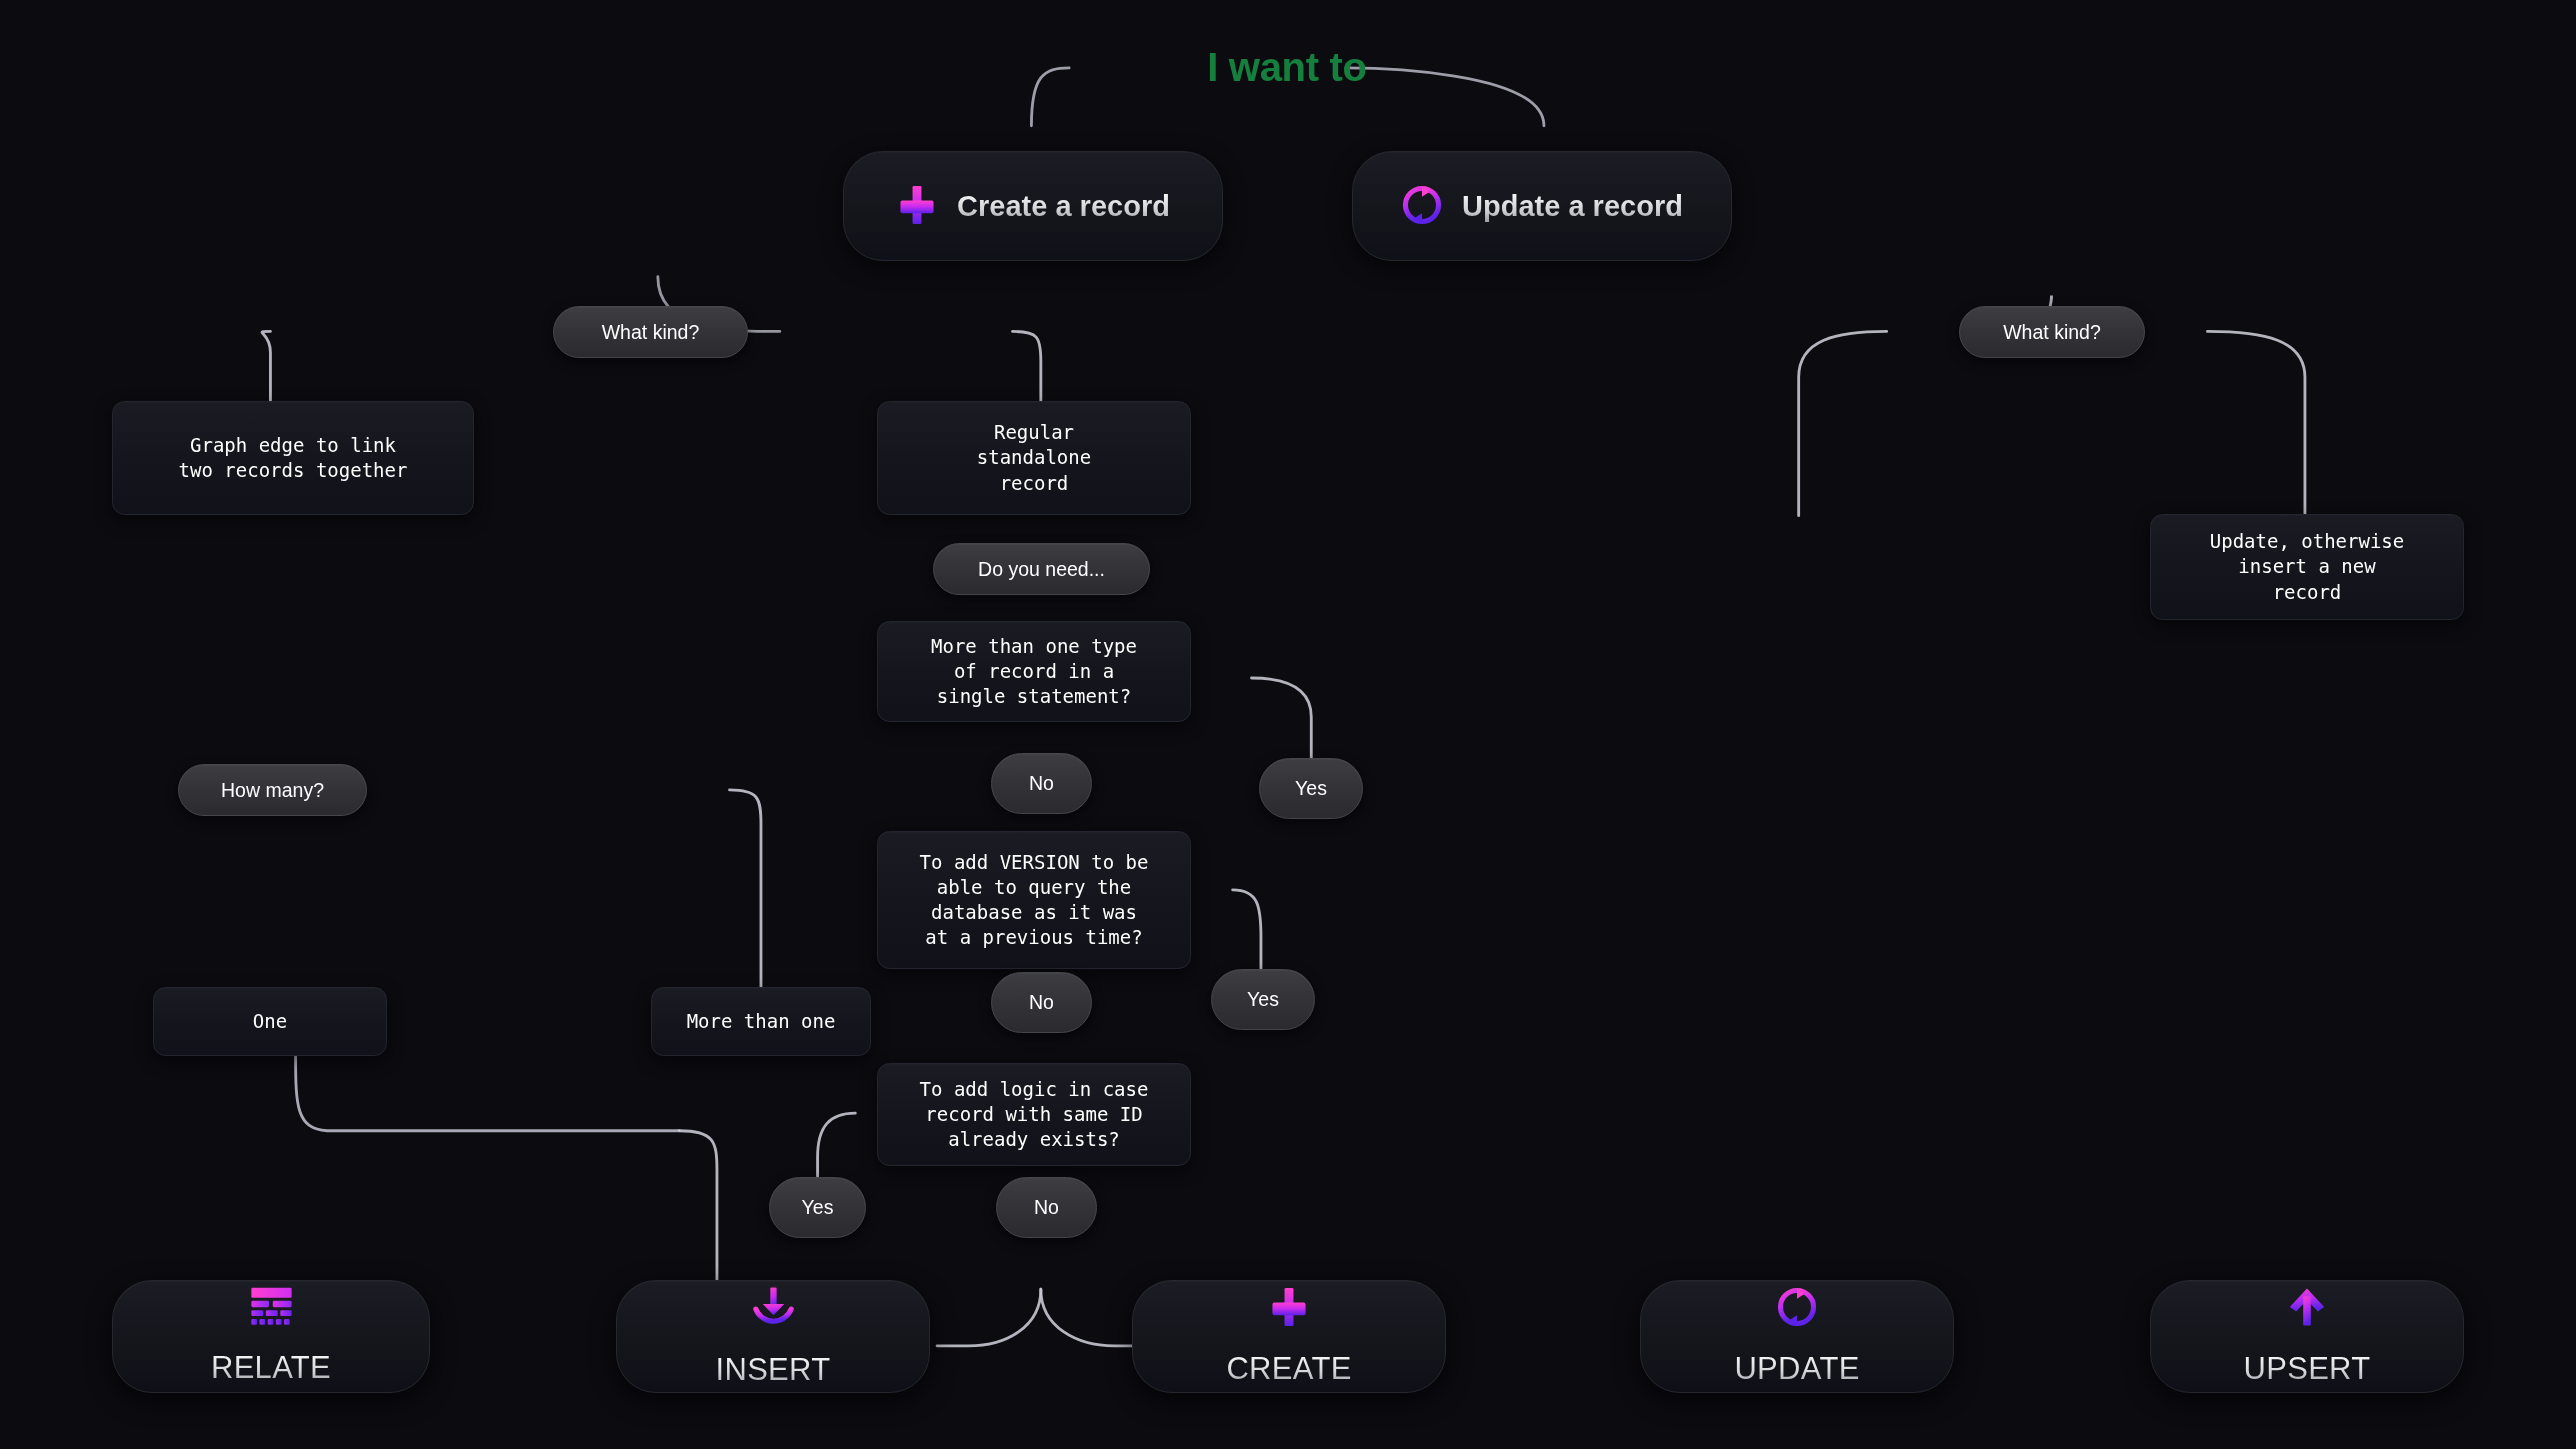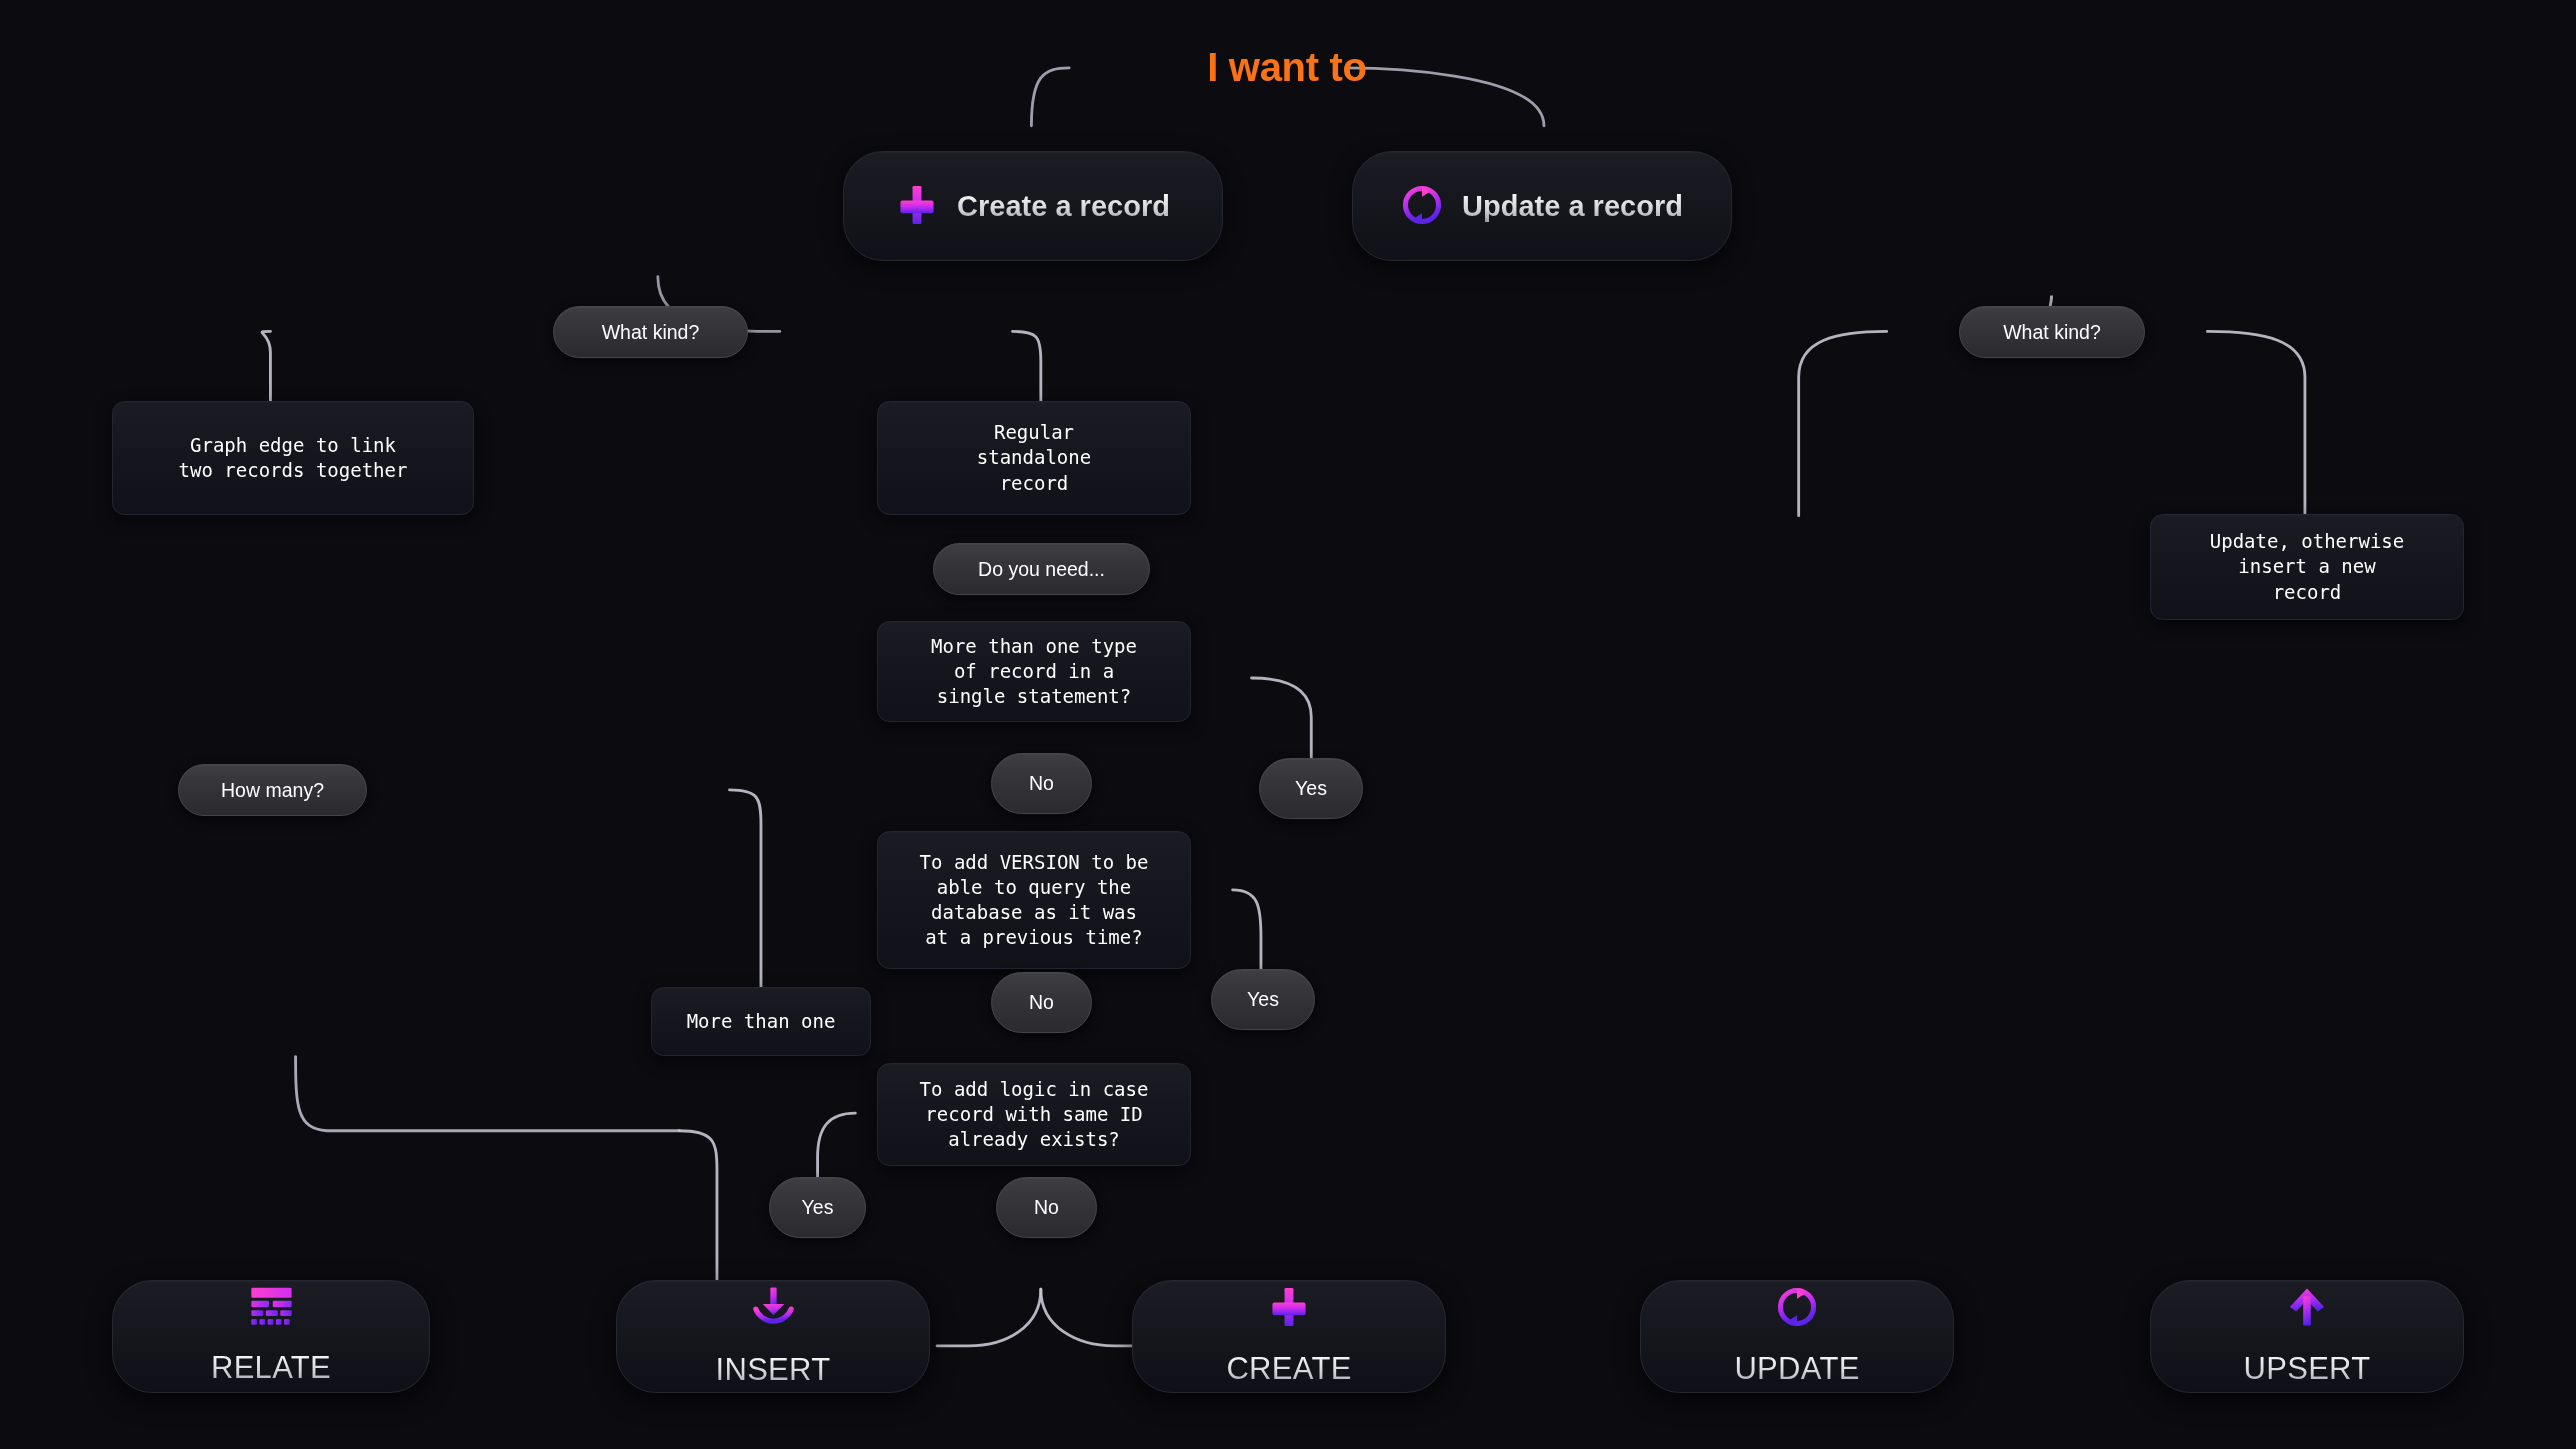--- a/index.html
+++ b/index.html
@@ -17,21 +17,21 @@
   }
   #wires { position: absolute; left: 0; top: 0; width: 2576px; height: 1449px; pointer-events: none; }
 
   .node { position: absolute; display: flex; align-items: center; justify-content: center; text-align: center; }
 
   
   .title {
     font-family: "Liberation Sans", sans-serif;
     font-size: 40px;
     font-weight: 700;
-    color: #f97316;
+    color: #15803d;
     letter-spacing: -0.3px;
     white-space: nowrap;
   }
 
   
   .choice {
     border-radius: 40px;
     background: linear-gradient(180deg, #1b1c24 0%, #15161c 55%, #101118 100%);
     border: 0.6px solid #26272f;
     box-shadow: inset 0 0.6px 0 rgba(255,255,255,0.045), 0 6.3px 21.4px rgba(0,0,0,0.55);
@@ -275,20 +275,21 @@
 
   <div class="node box" style="left:877px; top:831px; width:314px; height:138px; white-space:pre-line;">To add VERSION to be
 able to query the
 database as it was
 at a previous time?</div>
 
   <div class="node box" style="left:877px; top:1063px; width:314px; height:103px; white-space:pre-line;">To add logic in case
 record with same ID
 already exists?</div>
 
+  <div class="node box" style="left:153px; top:987px; width:234px; height:69px;">One</div>
 
   <div class="node box" style="left:651px; top:987px; width:220px; height:69px;">More than one</div>
 
 
   <div class="node box" style="left:2150px; top:514px; width:314px; height:106px; white-space:pre-line;">Update, otherwise
 insert a new
 record</div>
 
   <div class="node result" style="left:112px; top:1280px; width:318px; height:113px;">
     <span class="icon">

